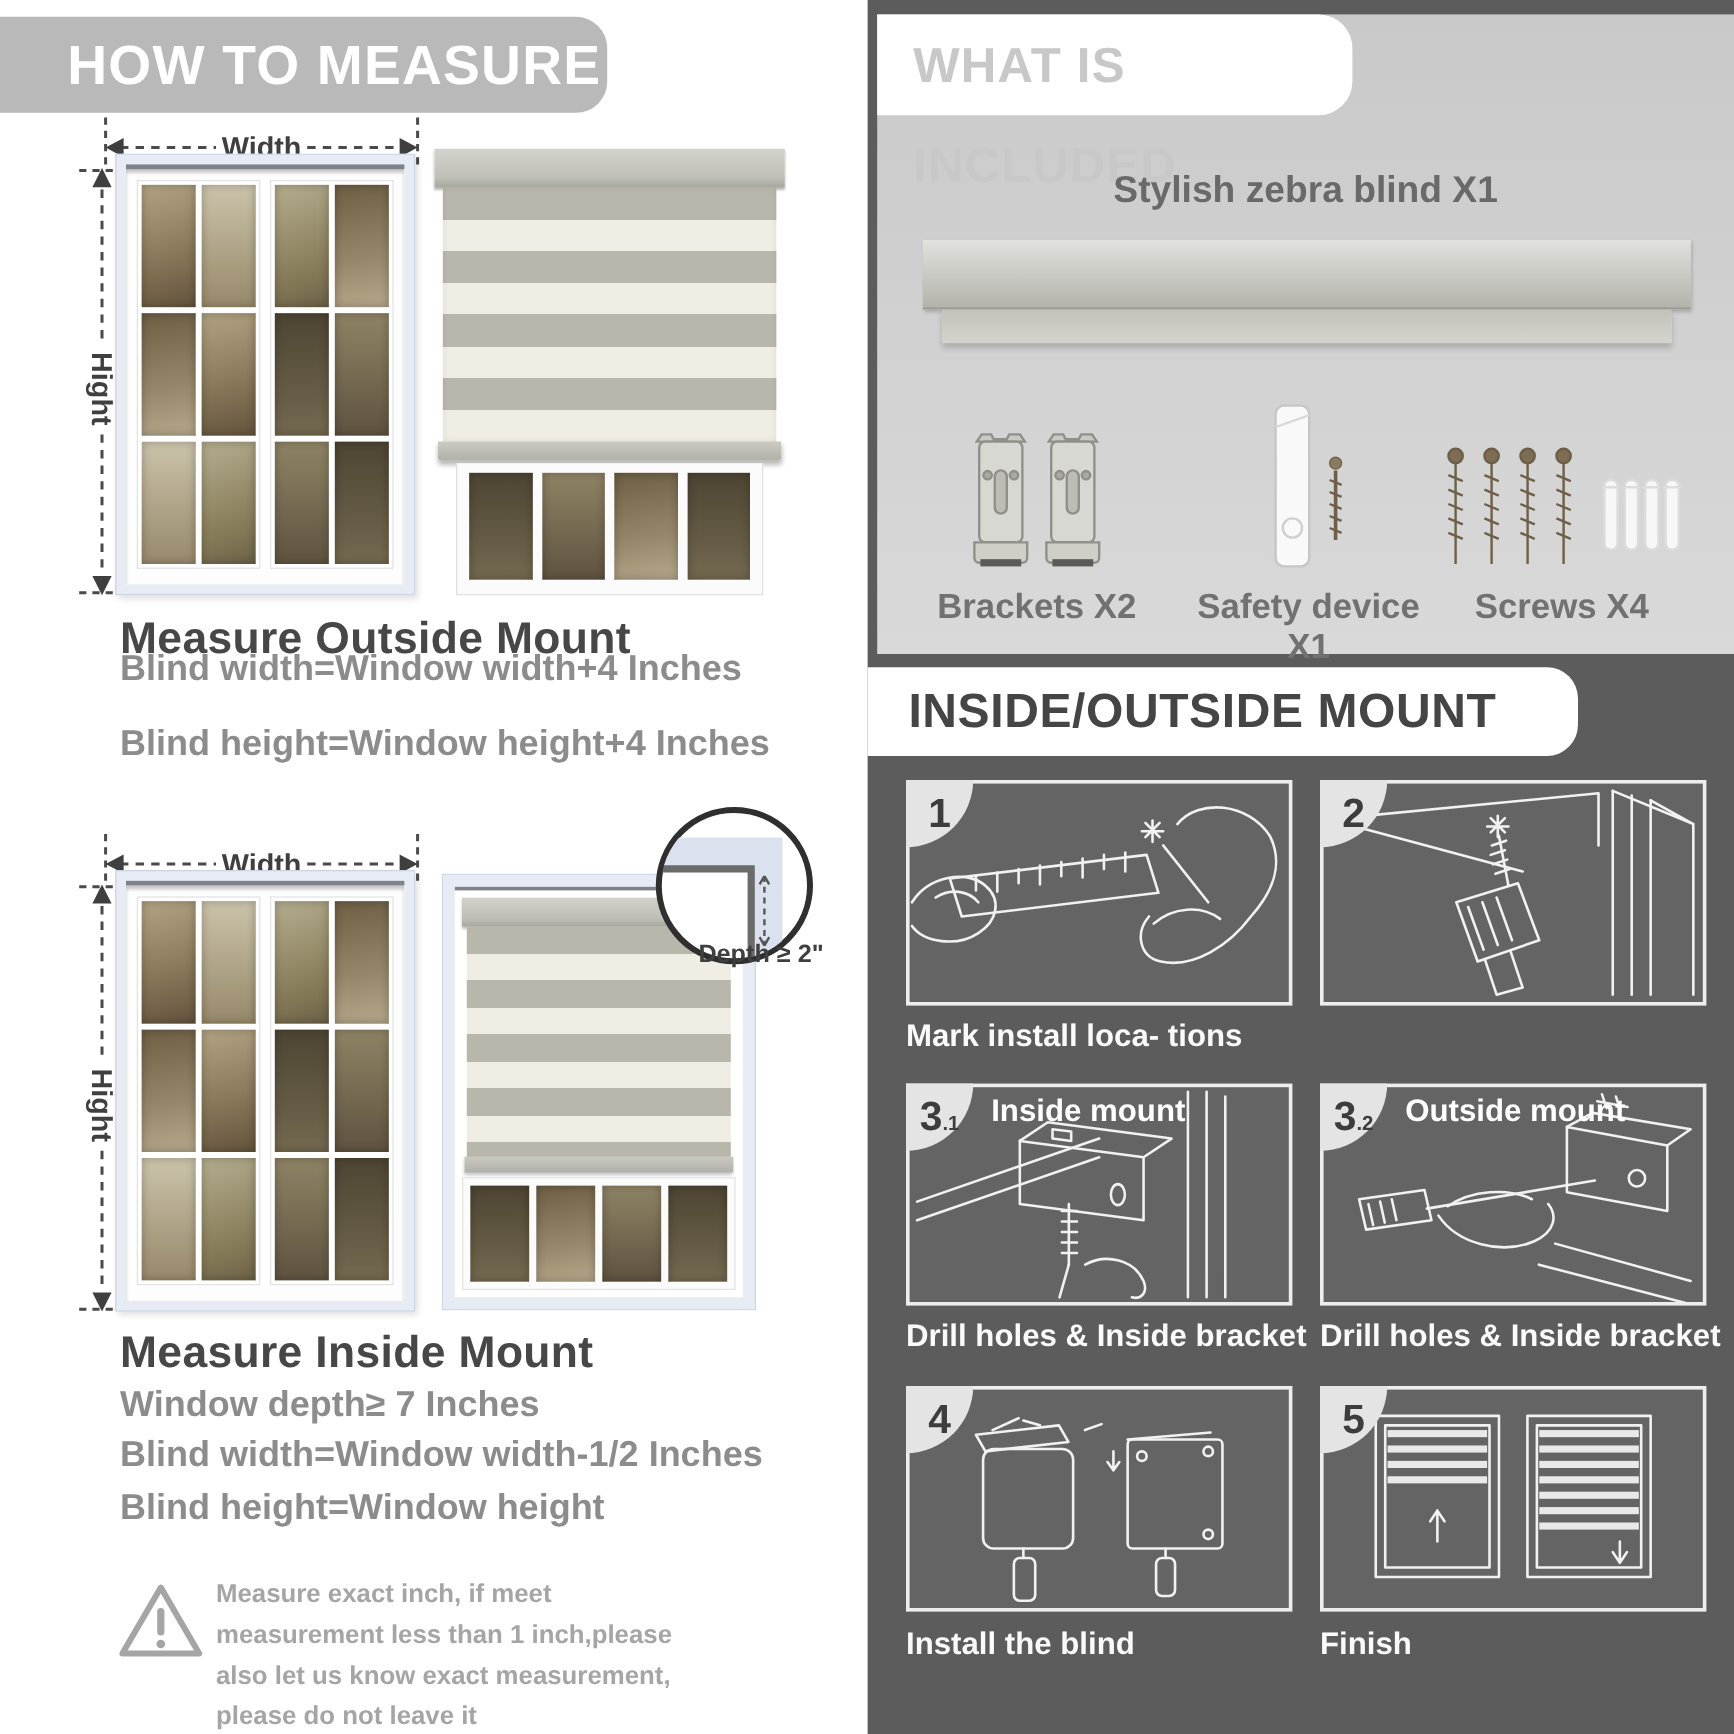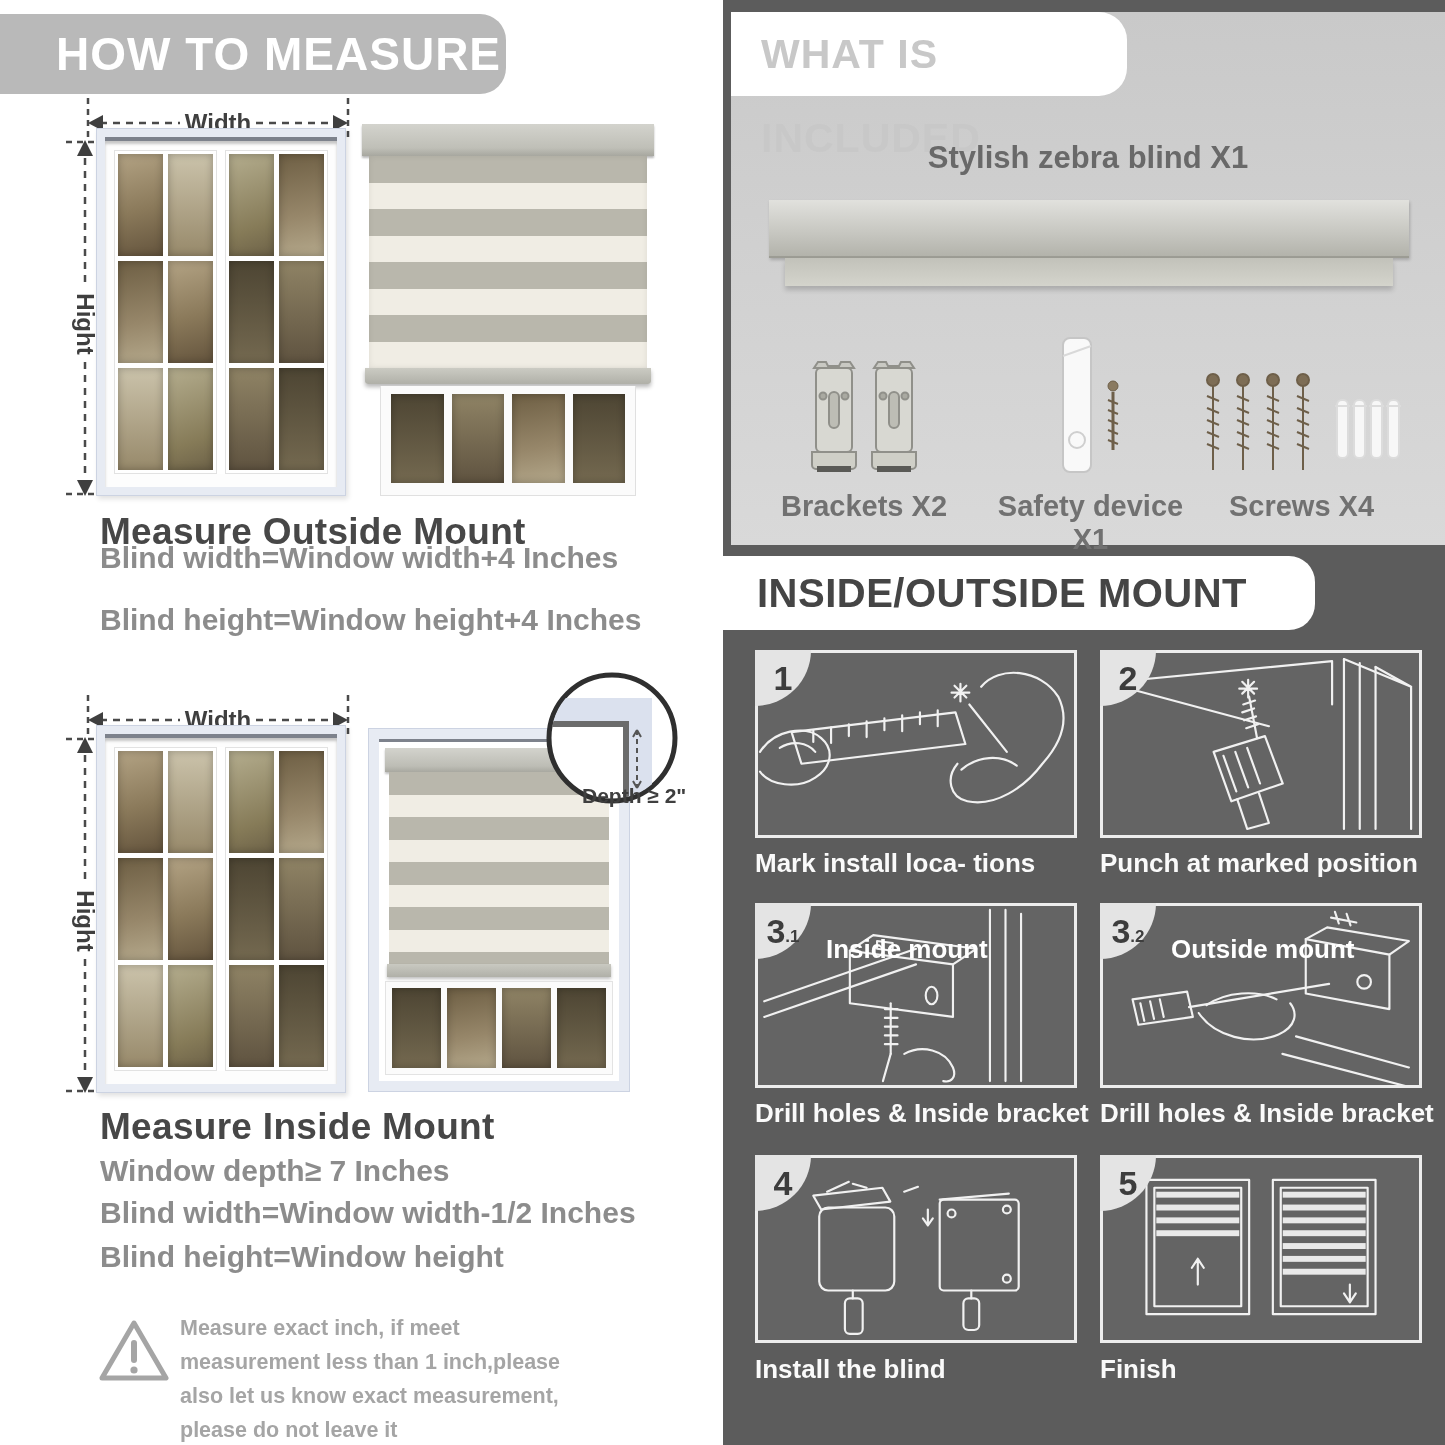--- a/index.html
+++ b/index.html
@@ -61,21 +61,21 @@
   .item-art { height:150px; display:flex; justify-content:center; align-items:flex-end; gap:10px; }
   .item-label { margin-top:10px; font-size:29px; font-weight:bold; color:#717171; }
 
   .mount-banner { left:0; top:556px; width:592px; height:74px; background:#fff; border-radius:0 26px 26px 0; }
   .mount-banner span { display:block; line-height:74px; padding-left:34px; font-size:40px; font-weight:bold; color:#454545; letter-spacing:.5px; }
 
   .step-box { position:absolute; width:322px; background:#646464; border:3px solid #ededed; }
   .badge { position:absolute; top:-3px; left:-3px; width:56px; height:56px; border-radius:0 0 58px 0; background:#e4e4e4; color:#3d3d3d; display:flex; align-items:center; justify-content:center; font-weight:bold; }
   .badge .b-main { font-size:34px; }
   .badge .b-sub { font-size:17px; margin-top:12px; }
-  .step-title { position:absolute; left:68px; top:28px; color:#fff; font-size:26px; font-weight:bold; }
+  .step-title { position:absolute; left:68px; top:4px; color:#fff; font-size:26px; font-weight:bold; }
   .step-caption { position:absolute; width:340px; color:#fafafa; font-size:26px; font-weight:bold; }
   .art { position:absolute; inset:0; width:100%; height:100%; }
   .art path, .art rect, .art circle, .art ellipse { stroke:#f1f1f1; stroke-width:2.2; fill:none; stroke-linecap:round; stroke-linejoin:round; }
   .art .sfill { fill:#e9e9e9; stroke:none; }
 </style>
 </head>
 <body>
 
 <div class="page">
 
@@ -370,21 +370,20 @@
         <path d="M136,148 L146,178 L168,172 L158,142"></path>
         <path d="M156,86 L148,44"></path>
         <path d="M142,52 l12,-4 M141,60 l12,-4 M143,68 l12,-4 M145,76 l12,-4"></path>
         <path d="M138,36 h18 M147,27 v18 M141,29 l12,12 M153,29 l-12,12"></path>
       </svg>
       <div class="badge">
           <span class="b-main">2</span>
           <span class="b-sub"></span>
         </div>
     </div>
-    <div class="step-caption" style="left:377px; top:848px;">Punch at  marked position</div>
 
     <div class="step-box" style="left:32px; top:903px; height:185px;">
       <svg class="art" viewBox="0 0 320 184">
         <path d="M4,98 L160,44 M4,114 L160,60"></path>
         <path d="M236,4 V180 M252,4 V180 M268,8 V180"></path>
         <path d="M92,46 L198,60 L198,114 L92,100 Z"></path>
         <path d="M92,46 L116,30 L222,44 L198,60"></path>
         <path d="M120,36 l16,2 v8 l-16,-2 z"></path>
         <ellipse cx="176" cy="92" rx="6" ry="9"></ellipse>
         <path d="M134,100 V152"></path>

